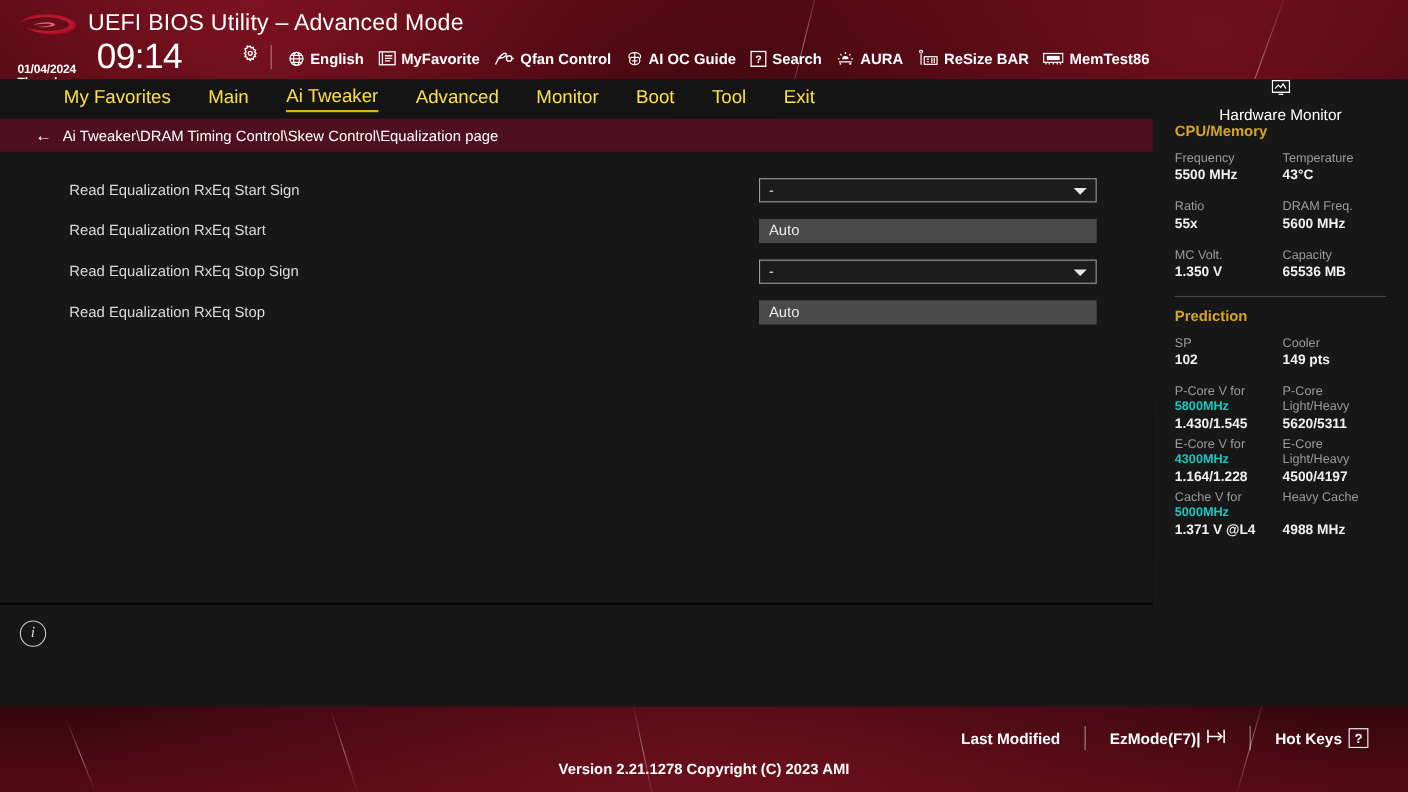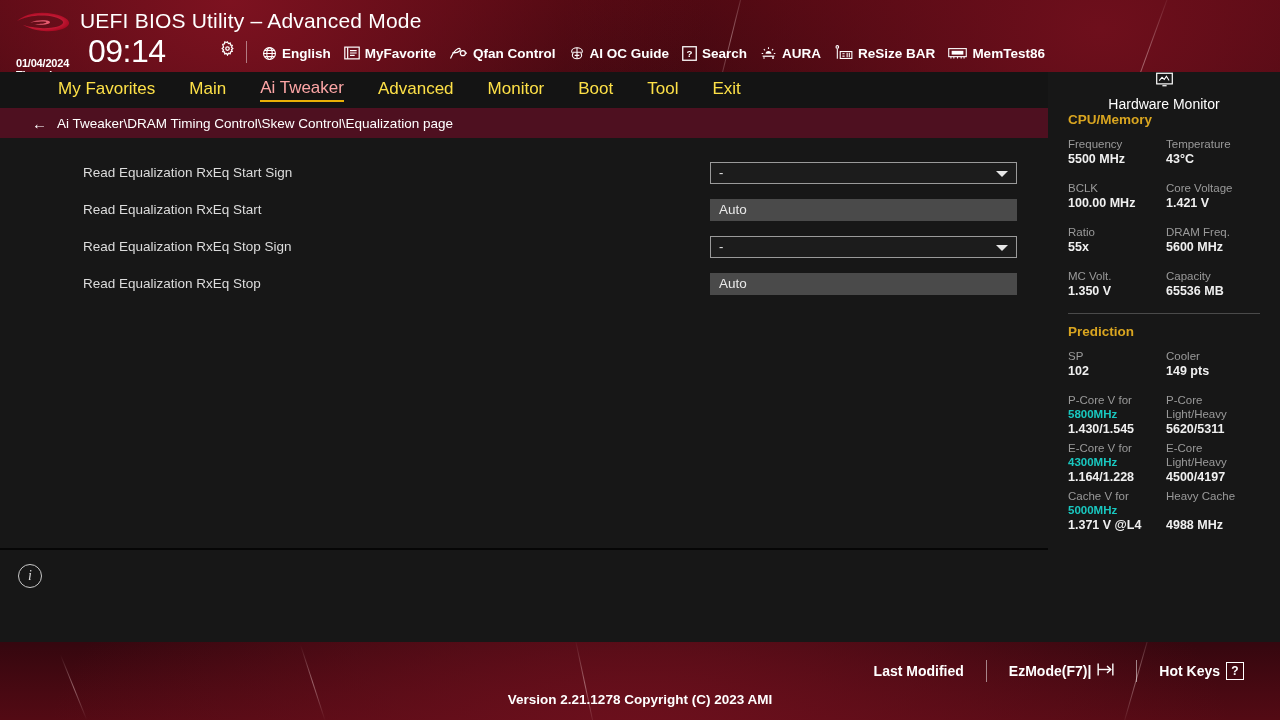--- a/index.html
+++ b/index.html
@@ -37,30 +37,30 @@
   #hsep { position:absolute; left:246px; top:41px; width:1px; height:22px; background:rgba(255,255,255,.45); }
 
   #hmenu { position:absolute; left:262px; top:41px; height:24px; display:flex; align-items:center; gap:13px; }
   .hitem { display:flex; align-items:center; gap:5px; font-size:13.5px; font-weight:bold; color:#fff; white-space:nowrap; }
   .hitem .ico { display:flex; align-items:center; justify-content:center; }
 
   
   #navbar { position:absolute; left:0; top:72px; width:1048px; height:36px; background:#141414; display:flex; align-items:center; }
   .tab { font-size:17px; color:#fde047; padding:0 0 2px 0; margin-right:34px; white-space:nowrap; }
   .tab:first-child { margin-left:58px; }
-  .tab.active { color:#fca5a5; border-bottom:2px solid #e8b007; }
+  .tab.active { color:#fde047; border-bottom:2px solid #e8b007; }
 
   
   #main { position:absolute; left:0; top:108px; width:1048px; height:534px; background:#171717; }
   #crumbbar { height:30px; background:#4e1020; display:flex; align-items:center; }
   #crumbbar .back { margin:0 10px 0 32px; font-size:15px; color:#fff; line-height:1; }
   #crumbbar .path { font-size:13.5px; color:#fff; }
 
   #items { padding-top:16px; }
-  .row { height:37px; display:flex; align-items:center; padding-left:83px; }
+  .row { height:37px; display:flex; align-items:center; padding-left:63px; }
   .row .lbl { font-size:13.5px; color:#dcdcdc; width:627px; }
   .ctl { width:307px; height:22px; position:relative; }
   .ctl.select { background:#1c1c1c; border:1px solid #9a9a9a; display:flex; align-items:center; }
   .ctl.select .val { font-size:13px; color:#e6e6e6; padding-left:8px; }
   .ctl.select .chev { position:absolute; right:8px; top:8px; width:0; height:0; border-left:6px solid transparent; border-right:6px solid transparent; border-top:6px solid #e6e6e6; }
   .ctl.text { background:#4a4a4a; display:flex; align-items:center; }
   .ctl.text .val { font-size:13.5px; color:#e9e9e9; padding-left:9px; }
 
   #helpdiv { position:absolute; left:0; top:440px; width:1048px; height:2px; background:#060606; }
   #help { position:absolute; left:0; top:442px; width:1048px; height:92px; background:#171717; }
@@ -300,30 +300,20 @@
         <div>
           <div class="k">Frequency</div>
           <div class="v">5500 MHz</div>
         </div>
         <div>
           <div class="k">Temperature</div>
           <div class="v">43°C</div>
         </div>
       </div>
 
-      <div class="pair">
-        <div>
-          <div class="k">BCLK</div>
-          <div class="v">100.00 MHz</div>
-        </div>
-        <div>
-          <div class="k">Core Voltage</div>
-          <div class="v">1.421 V</div>
-        </div>
-      </div>
 
       <div class="pair">
         <div>
           <div class="k">Ratio</div>
           <div class="v">55x</div>
         </div>
         <div>
           <div class="k">DRAM Freq.</div>
           <div class="v">5600 MHz</div>
         </div>

